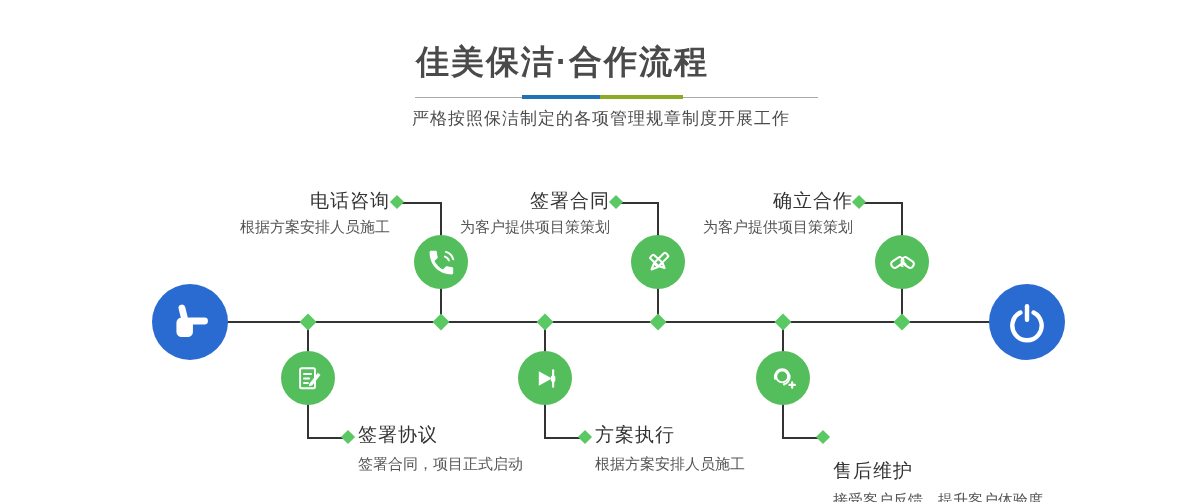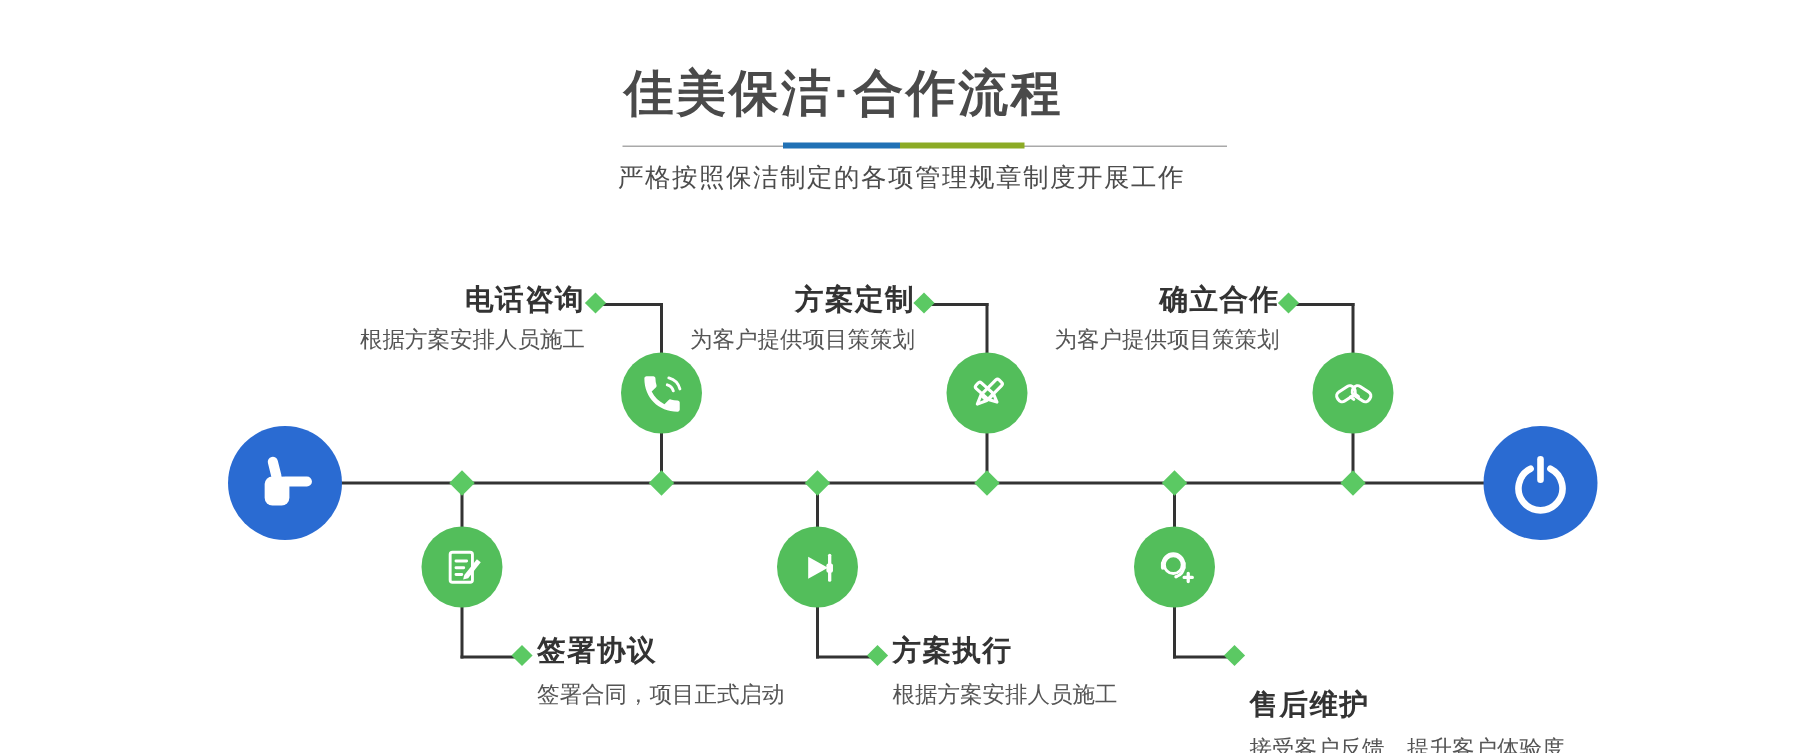--- a/index.html
+++ b/index.html
@@ -38,21 +38,21 @@
   }
   .node svg{width:31px;height:31px;display:block;}
   .terminal{
     position:absolute;width:76px;height:76px;border-radius:50%;
     background:#2a6bd2;display:flex;align-items:center;justify-content:center;z-index:3;
   }
   .terminal svg{width:44px;height:44px;display:block;}
   
   .step-text{position:absolute;z-index:2;}
   .step-text.align-r{text-align:right;}
-  .step-title{font-size:19px;font-weight:bold;color:#333;line-height:1.15;letter-spacing:1px;}
+  .step-title{font-size:19px;font-weight:normal;color:#333;line-height:1.15;letter-spacing:1px;}
   .step-desc{font-size:15px;color:#555;margin-top:6px;line-height:1.2;}
   .bstep .step-desc{margin-top:9px;}
   
   .t1-v{left:440px;top:202px;height:120px;} .t1-h{left:397px;top:202px;width:45px;}
   .t1-ld{left:392px;top:197px;} .t1-md{left:435px;top:316px;}
   .t1-node{left:414px;top:235px;} .t1-text{left:158px;width:232px;top:190px;}
   .t2-v{left:657px;top:202px;height:120px;} .t2-h{left:616px;top:202px;width:43px;}
   .t2-ld{left:611px;top:197px;} .t2-md{left:652px;top:316px;}
   .t2-node{left:631px;top:235px;} .t2-text{left:378px;width:232px;top:190px;}
   .t3-v{left:901px;top:202px;height:120px;} .t3-h{left:859px;top:202px;width:44px;}
@@ -101,21 +101,21 @@
         <path d="M15.4 3.8a8 8 0 0 1 5.7 5.7" fill="none" stroke="#fff" stroke-width="1.5" stroke-linecap="round"></path>
       </svg>
     </span>
   </div>
 
   <div class="vline t2-v"></div>
   <div class="hline t2-h"></div>
   <div class="dm sm t2-ld"></div>
   <div class="dm t2-md"></div>
   <div class="step-text align-r t2-text">
-    <div class="step-title">方案定制</div>
+    <div class="step-title">签署合同</div>
     <div class="step-desc">为客户提供项目策策划</div>
   </div>
   <div class="node t2-node">
     <span>
       <svg viewBox="0 0 24 24" fill="none" stroke="#fff" stroke-width="1.6" stroke-linecap="round" stroke-linejoin="round">
         <g transform="rotate(45 12 12)">
           <rect x="9.9" y="2.8" width="4.2" height="12" rx="1.2"></rect>
           <path d="M9.9 14.8 12 19.6l2.1-4.8z"></path>
         </g>
         <g transform="rotate(-48 12 12)">

